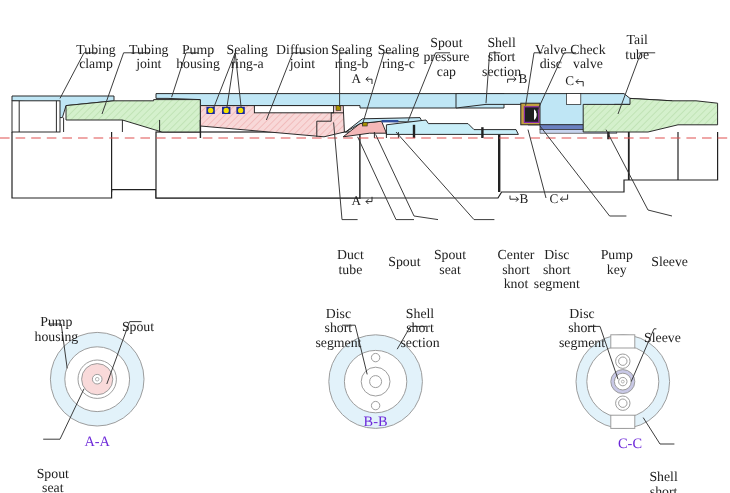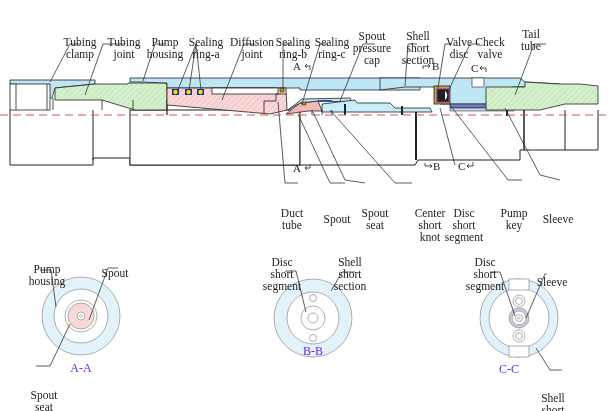--- a/index.html
+++ b/index.html
@@ -238,13 +238,13 @@
 section</div>
 <div class="sec" style="left:313px;top:344px">B-B</div>
 
 <div class="lbl" style="left:485px;top:236px">Disc
 short
 segment</div>
 <div class="lbl" style="left:552px;top:256px">Sleeve</div>
 <div class="lbl" style="left:553px;top:372px">Shell
 short
 section</div>
-<div class="sec" style="left:509px;top:362px">C-C</div>
+<div class="sec" style="left:525px;top:362px">C-C</div>
 
 </body></html>

